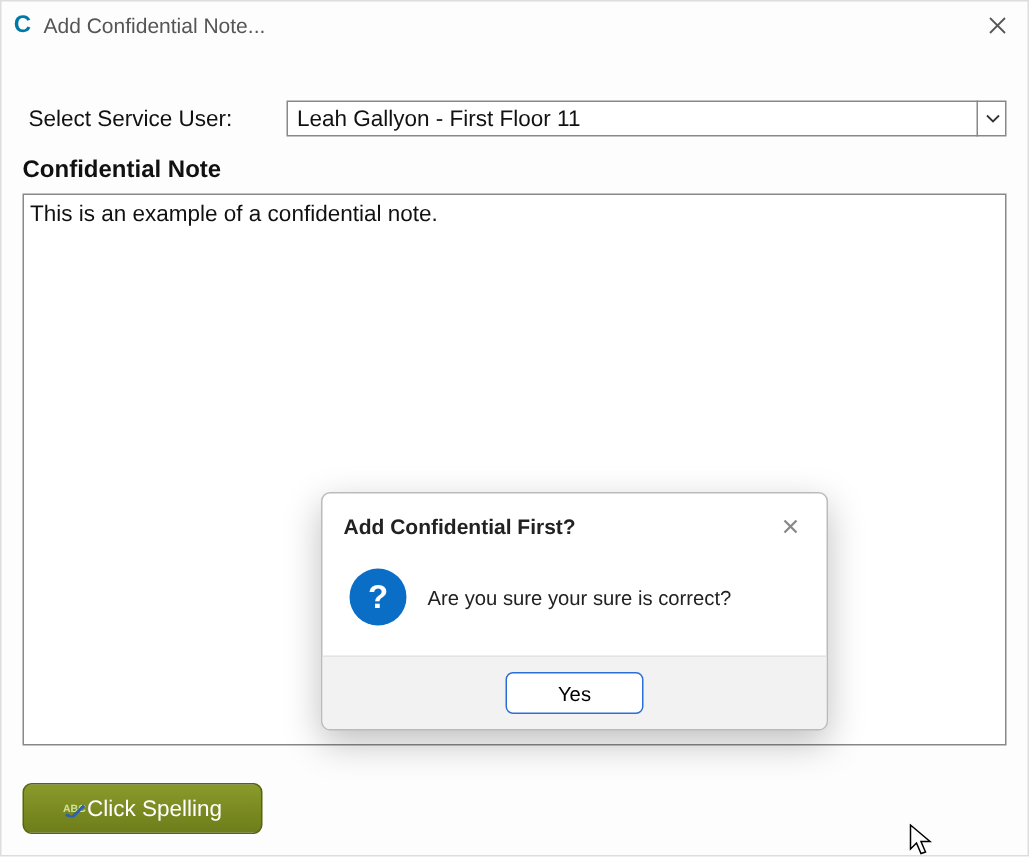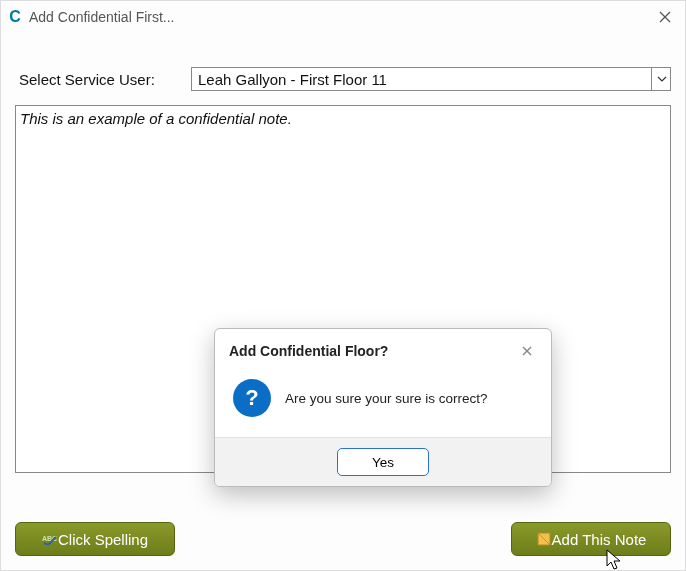--- a/index.html
+++ b/index.html
@@ -94,21 +94,20 @@
     width: 100%;
     height: 368px;
     border: 1px solid #888;
     padding: 4px 4px;
     font-size: 15px;
     color: #111;
     background: #fff;
     resize: none;
     outline: none;
     font-family: inherit;
-    font-style: italic;
   }
   .button-row {
     position: absolute;
     left: 14px;
     right: 14px;
     bottom: 14px;
     display: flex;
     justify-content: space-between;
   }
   .olive-btn {
@@ -207,21 +206,21 @@
     left: 605px;
     top: 548px;
     pointer-events: none;
   }
 </style>
 </head>
 <body>
 
 <div class="titlebar">
   <span class="app-icon">C</span>
-  <span class="title-text">Add Confidential First...</span>
+  <span class="title-text">Add Confidential Note...</span>
   <div class="win-close">
     <svg width="12" height="12" viewBox="0 0 12 12">
         <line x1="1" y1="1" x2="11" y2="11"></line>
         <line x1="11" y1="1" x2="1" y2="11"></line>
       </svg>
   </div>
 </div>
 
 <div class="form-area">
   
@@ -230,47 +229,39 @@
     <div class="select-wrap">
       <div class="select-box">Leah Gallyon - First Floor 11</div>
       <div class="select-caret">
         <svg width="10" height="6" viewBox="0 0 10 6">
             <path d="M1 1 L5 5 L9 1" fill="none" stroke="#333" stroke-width="1.2"></path>
           </svg>
       </div>
     </div>
   </div>
 
+  <div class="section-head">Confidential Note</div>
   <textarea class="note-area" style="">This is an example of a confidential note.</textarea>
 </div>
 
 <div class="button-row">
   <button class="olive-btn">
     <span class="btn-ico">
       <svg width="16" height="12" viewBox="0 0 16 12">
           <text x="0" y="8" font-size="7" fill="#cfe29a" font-weight="bold">ABC</text>
           <path d="M2 10 L6 12 L14 4" fill="none" stroke="#2d5fb3" stroke-width="2"></path>
         </svg>
     </span>
     <span>Click Spelling</span>
   </button>
-  <button class="olive-btn">
-    <span class="btn-ico">
-      <svg width="14" height="14" viewBox="0 0 14 14">
-          <rect x="1" y="1" width="12" height="12" fill="#f3c04b" stroke="#b58a1e"></rect>
-          <path d="M1 1 L13 13" stroke="#b58a1e" stroke-width="0.8"></path>
-        </svg>
-    </span>
-    <span>Add This Note</span>
-  </button>
 </div>
 
 <div class="dialog">
   <div class="dlg-head">
-    <div class="dlg-title">Add Confidential Floor?</div>
+    <div class="dlg-title">Add Confidential First?</div>
     <div class="dlg-close">
       <svg width="12" height="12" viewBox="0 0 12 12">
           <line x1="2" y1="2" x2="10" y2="10" stroke="#888" stroke-width="1.5"></line>
           <line x1="10" y1="2" x2="2" y2="10" stroke="#888" stroke-width="1.5"></line>
         </svg>
     </div>
   </div>
   <div class="dlg-body">
     <div class="q-circle">?</div>
     <div class="dlg-msg">Are you sure your sure is correct?</div>

